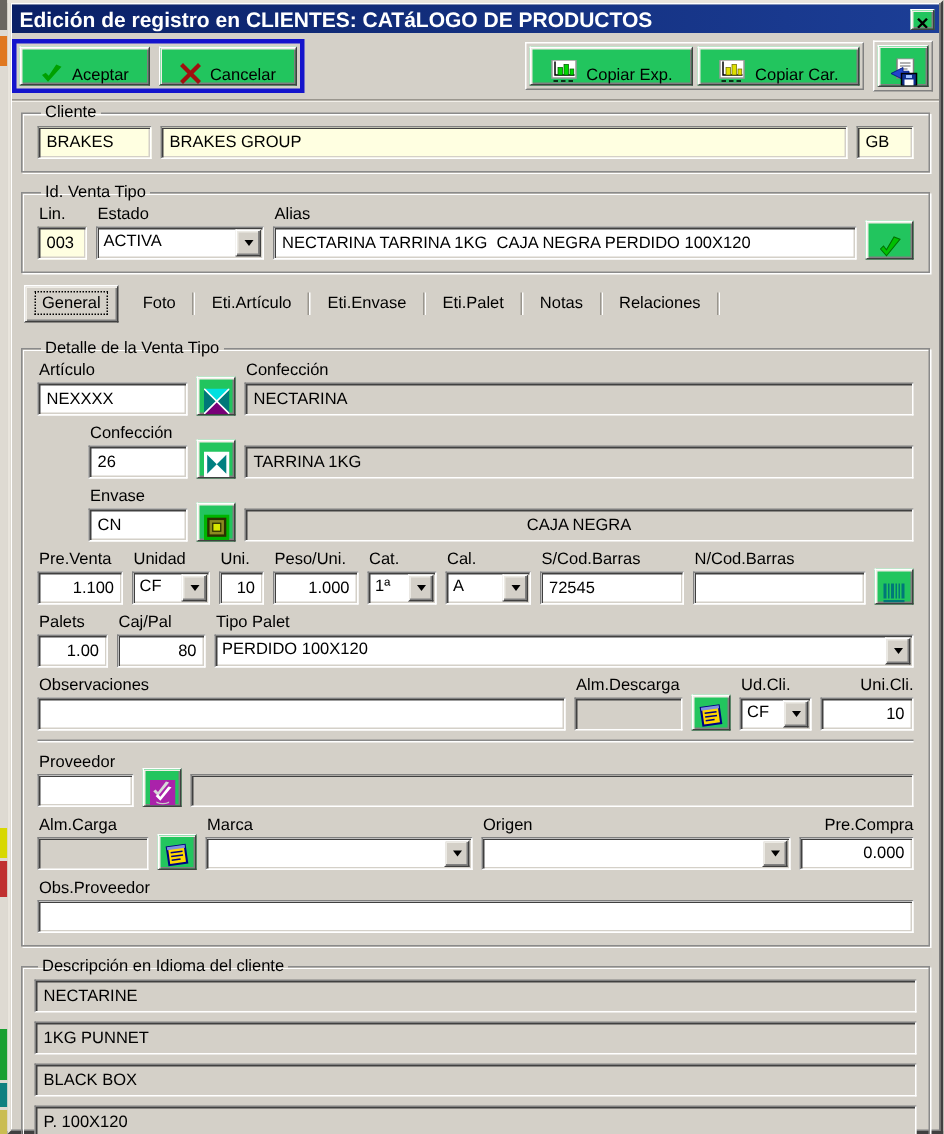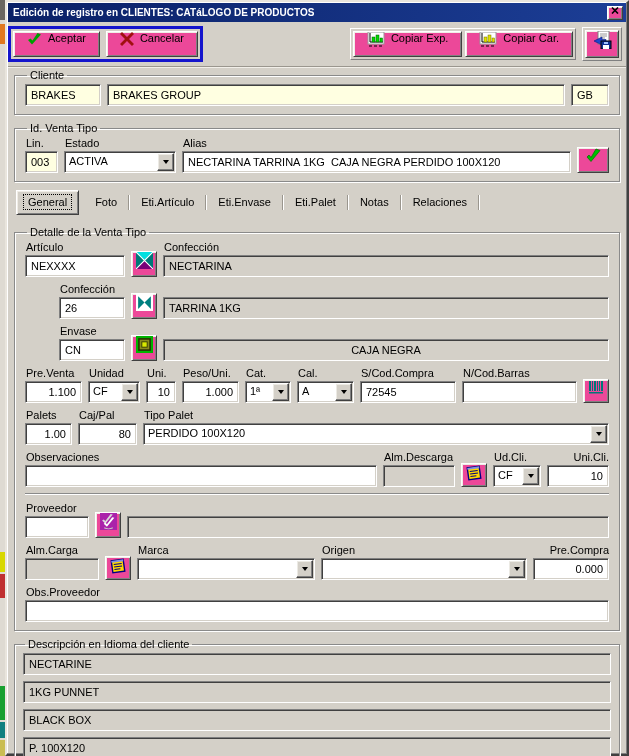--- a/index.html
+++ b/index.html
@@ -21,27 +21,27 @@
     background: #d4d0c8;
     border: 2px solid; border-color: #e9e5dd #404040 #404040 #e9e5dd;
     box-shadow: inset -1px -1px 0 #808080, inset 1px 1px 0 #fff;
     padding: 1px;
   }
 
   .titlebar {
     height: 19px; display: flex; align-items: center; gap: 4px; padding: 0 3px 0 5px;
     background: linear-gradient(to right, #0a2066, #1c3e96);
   }
-  .title { flex: 1; color: #fff; font-weight: bold; font-size: 10px; white-space: nowrap; overflow: hidden; }
+  .title { flex: 1; color: #fff; font-weight: bold; font-size: 14px; white-space: nowrap; overflow: hidden; }
 
   .btn {
-    background: #ec4899;
+    background: #22c55e;
     border: 1px solid; border-color: #fff #404040 #404040 #fff;
     box-shadow: inset 1px 1px 0 #f0ede6, inset -1px -1px 0 #808080;
-    display: inline-flex; align-items: flex-start; justify-content: center; gap: 6px;
+    display: inline-flex; align-items: flex-end; justify-content: center; gap: 6px;
     font-family: "Liberation Sans", sans-serif; font-size: 11px; cursor: default; white-space: nowrap;
   }
   .close-btn { width: 16px; height: 14px; }
 
   .toolbar { display: flex; align-items: center; padding: 4px 2px 4px 0; gap: 6px;
     border-bottom: 1px solid #9a968e; box-shadow: 0 1px 0 #f2efe9; margin-bottom: 2px; }
   .accept-frame { border: 3px solid #1414cc; background: #d4d0c8; display: flex; gap: 6px; padding: 2px; }
   .tb-btn { height: 26px; padding: 0 13px; }
   .spacer { flex: 1; }
   .panel { display: flex; gap: 3px; padding: 2px; border: 1px solid; border-color: #fff #808080 #808080 #fff; }
@@ -316,21 +316,21 @@
         <div class="fld" style="width:57px;flex:none;">
           <span class="lbl">Cal.</span>
           <div class="combo">
             <span class="val">A</span>
             <span class="drop">
                 <span class="arrow"></span>
               </span>
           </div>
         </div>
         <div class="fld" style="width:96px;flex:none;">
-          <span class="lbl">S/Cod.Compra</span>
+          <span class="lbl">S/Cod.Barras</span>
           <input class="input" value="72545" style="">
         </div>
         <div class="fld" style="flex:1;">
           <span class="lbl">N/Cod.Barras</span>
           <input class="input" value="" style="">
         </div>
         <span class="btn icon-btn small">
           <svg width="16" height="14" viewBox="0 0 16 14">
             <g fill="#007878">
               <rect x="1" y="1" width="2" height="10"></rect>

